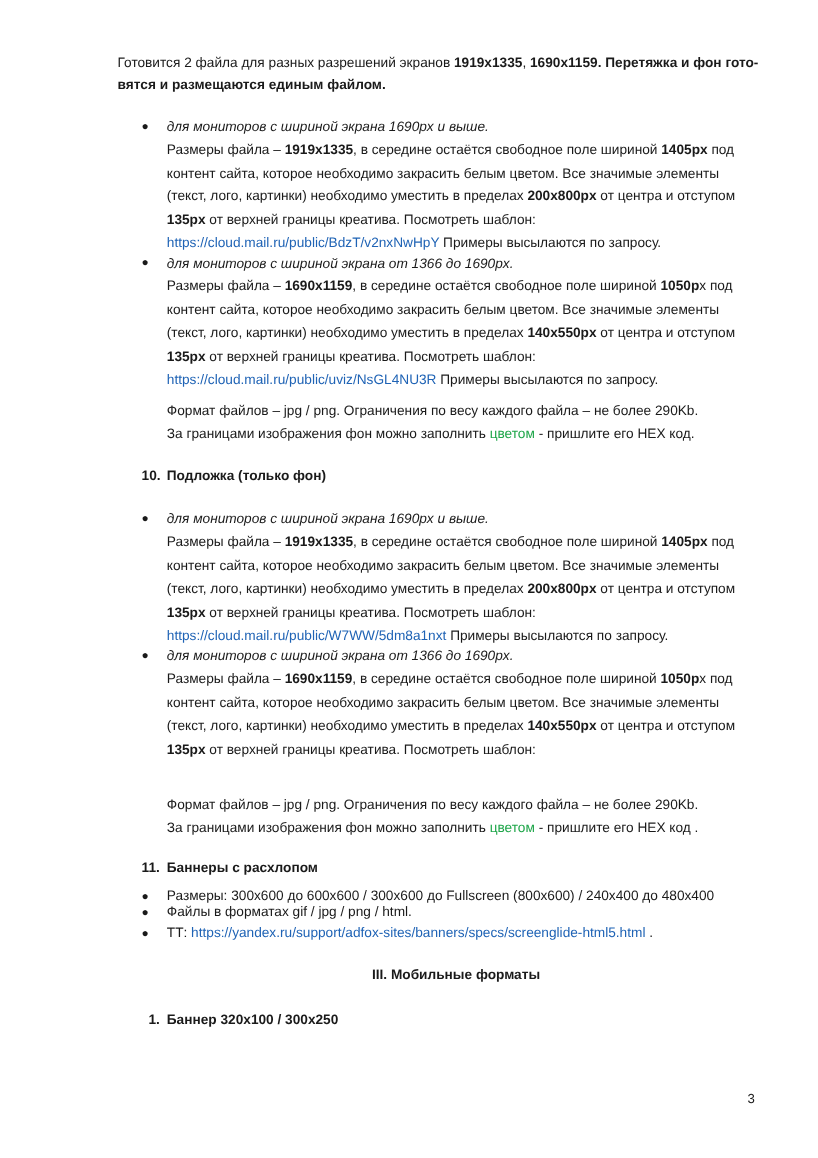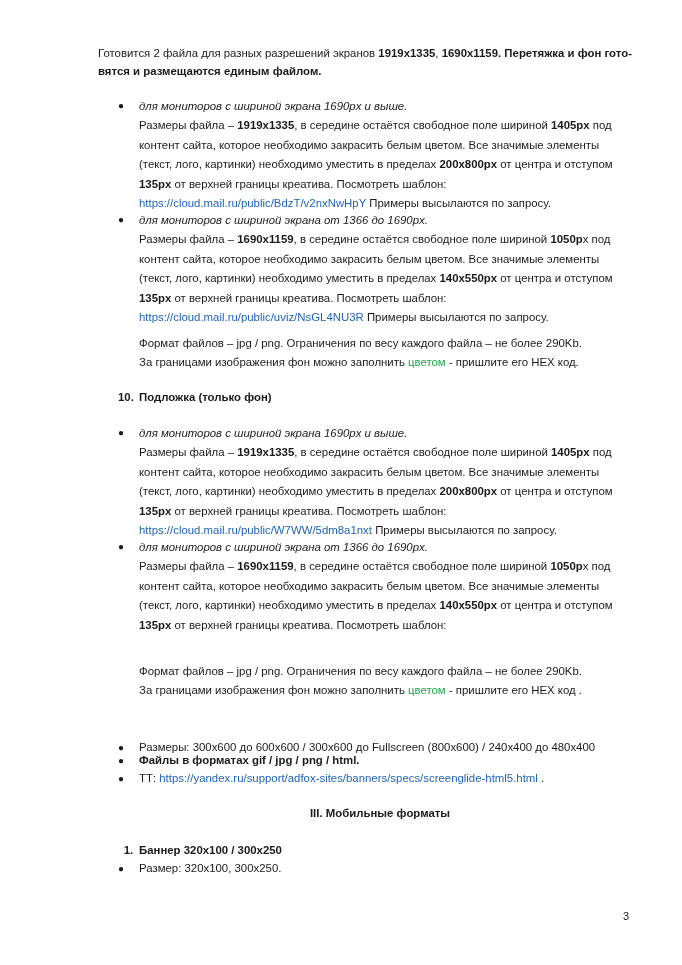--- a/index.html
+++ b/index.html
@@ -86,33 +86,33 @@
       <div><span>(текст, лого, картинки) необходимо уместить в пределах </span><b>140x550px</b><span> от центра и отступом</span></div>
       <div><b>135px</b><span> от верхней границы креатива. Посмотреть шаблон:</span></div>
     </div>
   </div>
 
   <div class="indent" style="top:662px;">
     <div>Формат файлов – jpg / png. Ограничения по весу каждого файла – не более 290Kb.</div>
     <div><span>За границами изображения фон можно заполнить </span><span class="green">цветом</span><span> - пришлите его HEX код .</span></div>
   </div>
 
+  <div class="heading" style="top:715px;">
+    <span class="num">11.</span><span>Баннеры с расхлопом</span>
+  </div>
   <div class="simple-bullet" style="top:738px;">
     <span class="dot">●</span><span>Размеры: 300x600 до 600x600 / 300x600 до Fullscreen (800x600) / 240x400 до 480x400</span>
   </div>
-  <div class="simple-bullet" style="top:751px;font-weight:bold;">
+  <div class="simple-bullet" style="top:751px;">
     <span class="dot">●</span><span>Файлы в форматах gif / jpg / png / html.</span>
   </div>
   <div class="simple-bullet" style="top:769px;">
     <span class="dot">●</span><span>ТТ: </span><a class="link">https://yandex.ru/support/adfox-sites/banners/specs/screenglide-html5.html</a><span> .</span>
   </div>
 
   <div class="center-heading" style="top:804px;">III. Мобильные форматы</div>
 
   <div class="heading" style="top:841px;text-align:center;">
     <span class="num">1.</span><span>Баннер 320x100 / 300x250</span>
   </div>
-  <div class="simple-bullet" style="top:859px;">
-    <span class="dot">●</span><span>Размер:  320x100, 300x250.</span>
-  </div>
 
   <div class="pagenum">3</div>
 </div>
 
 </body></html>

